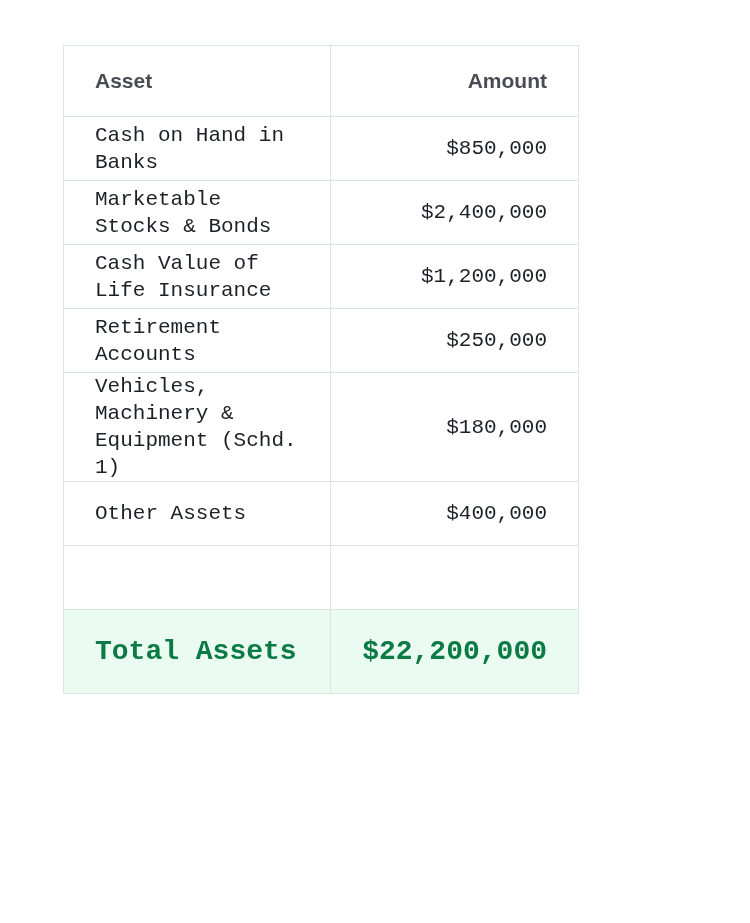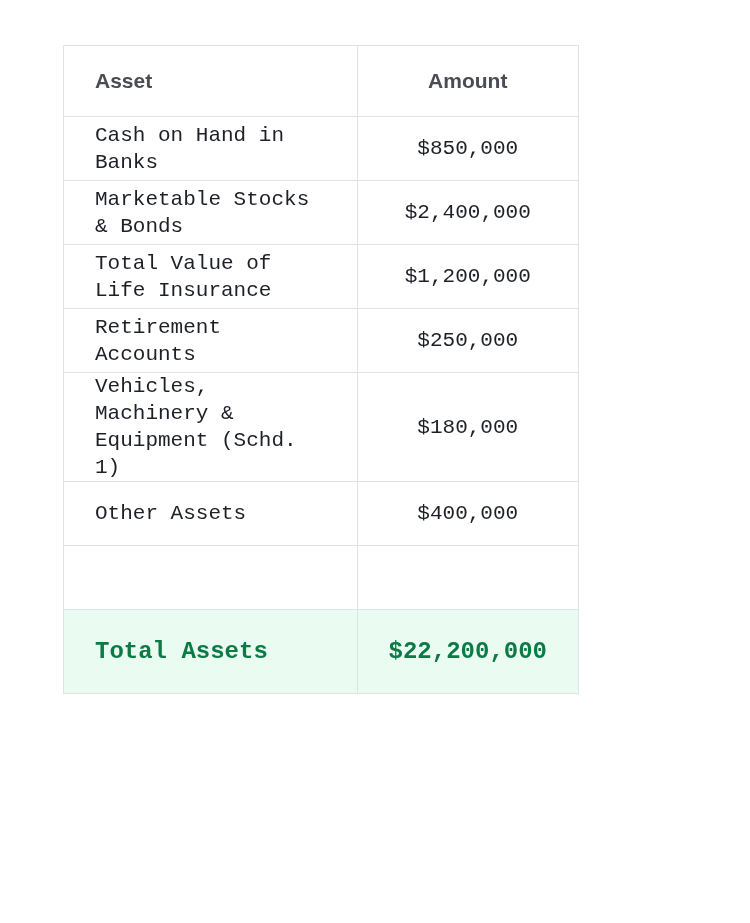--- a/index.html
+++ b/index.html
@@ -5,30 +5,30 @@
   html, body { margin:0; padding:0; background:#ffffff; }
   body { width:750px; height:923px; position:relative; font-family:"Liberation Sans", sans-serif; }
   table.assets {
     position:absolute; left:63px; top:45px; width:516px;
     border-collapse:collapse; border:1.5px solid #dde3e6;
   }
   table.assets td, table.assets th {
     border:1.5px solid #dde3e6; padding:0 31px; vertical-align:middle;
   }
   .col-asset { width:362px; text-align:left; }
-  .col-amount { text-align:center;margin-left:42px; }
+  .col-amount { text-align:right;margin-left:42px; }
   thead th {
     height:70px; font-weight:bold; font-size:21px; color:#4a4c53;
   }
   tbody td { font-size:21px; color:#1e2027; line-height:27px;font-family:Liberation Mono, monospace; }
   tr.row-1 td { height:63px; }
   tr.row-2 td { height:79px; }
   tr.row-empty td { height:63px; }
   tr.total td {
-    height:83px; background:#eafbf2; color:#0b7a45; font-weight:bold; font-size:24px;
+    height:83px; background:#eafbf2; color:#0b7a45; font-weight:bold; font-size:28px;
   }
 </style>
 </head>
 <body>
 
 <table class="assets">
   <thead>
     <tr>
       <th class="col-asset">Asset</th>
       <th class="col-amount">Amount</th>
@@ -37,21 +37,21 @@
   <tbody>
     <tr class="row-1">
       <td class="col-asset">Cash on Hand in Banks</td>
       <td class="col-amount">$850,000</td>
     </tr>
     <tr class="row-1">
       <td class="col-asset">Marketable Stocks &amp; Bonds</td>
       <td class="col-amount">$2,400,000</td>
     </tr>
     <tr class="row-1">
-      <td class="col-asset">Total Value of Life Insurance</td>
+      <td class="col-asset">Cash Value of Life Insurance</td>
       <td class="col-amount">$1,200,000</td>
     </tr>
     <tr class="row-1">
       <td class="col-asset">Retirement Accounts</td>
       <td class="col-amount">$250,000</td>
     </tr>
     <tr class="row-2">
       <td class="col-asset">Vehicles, Machinery &amp; Equipment (Schd. 1)</td>
       <td class="col-amount">$180,000</td>
     </tr>

